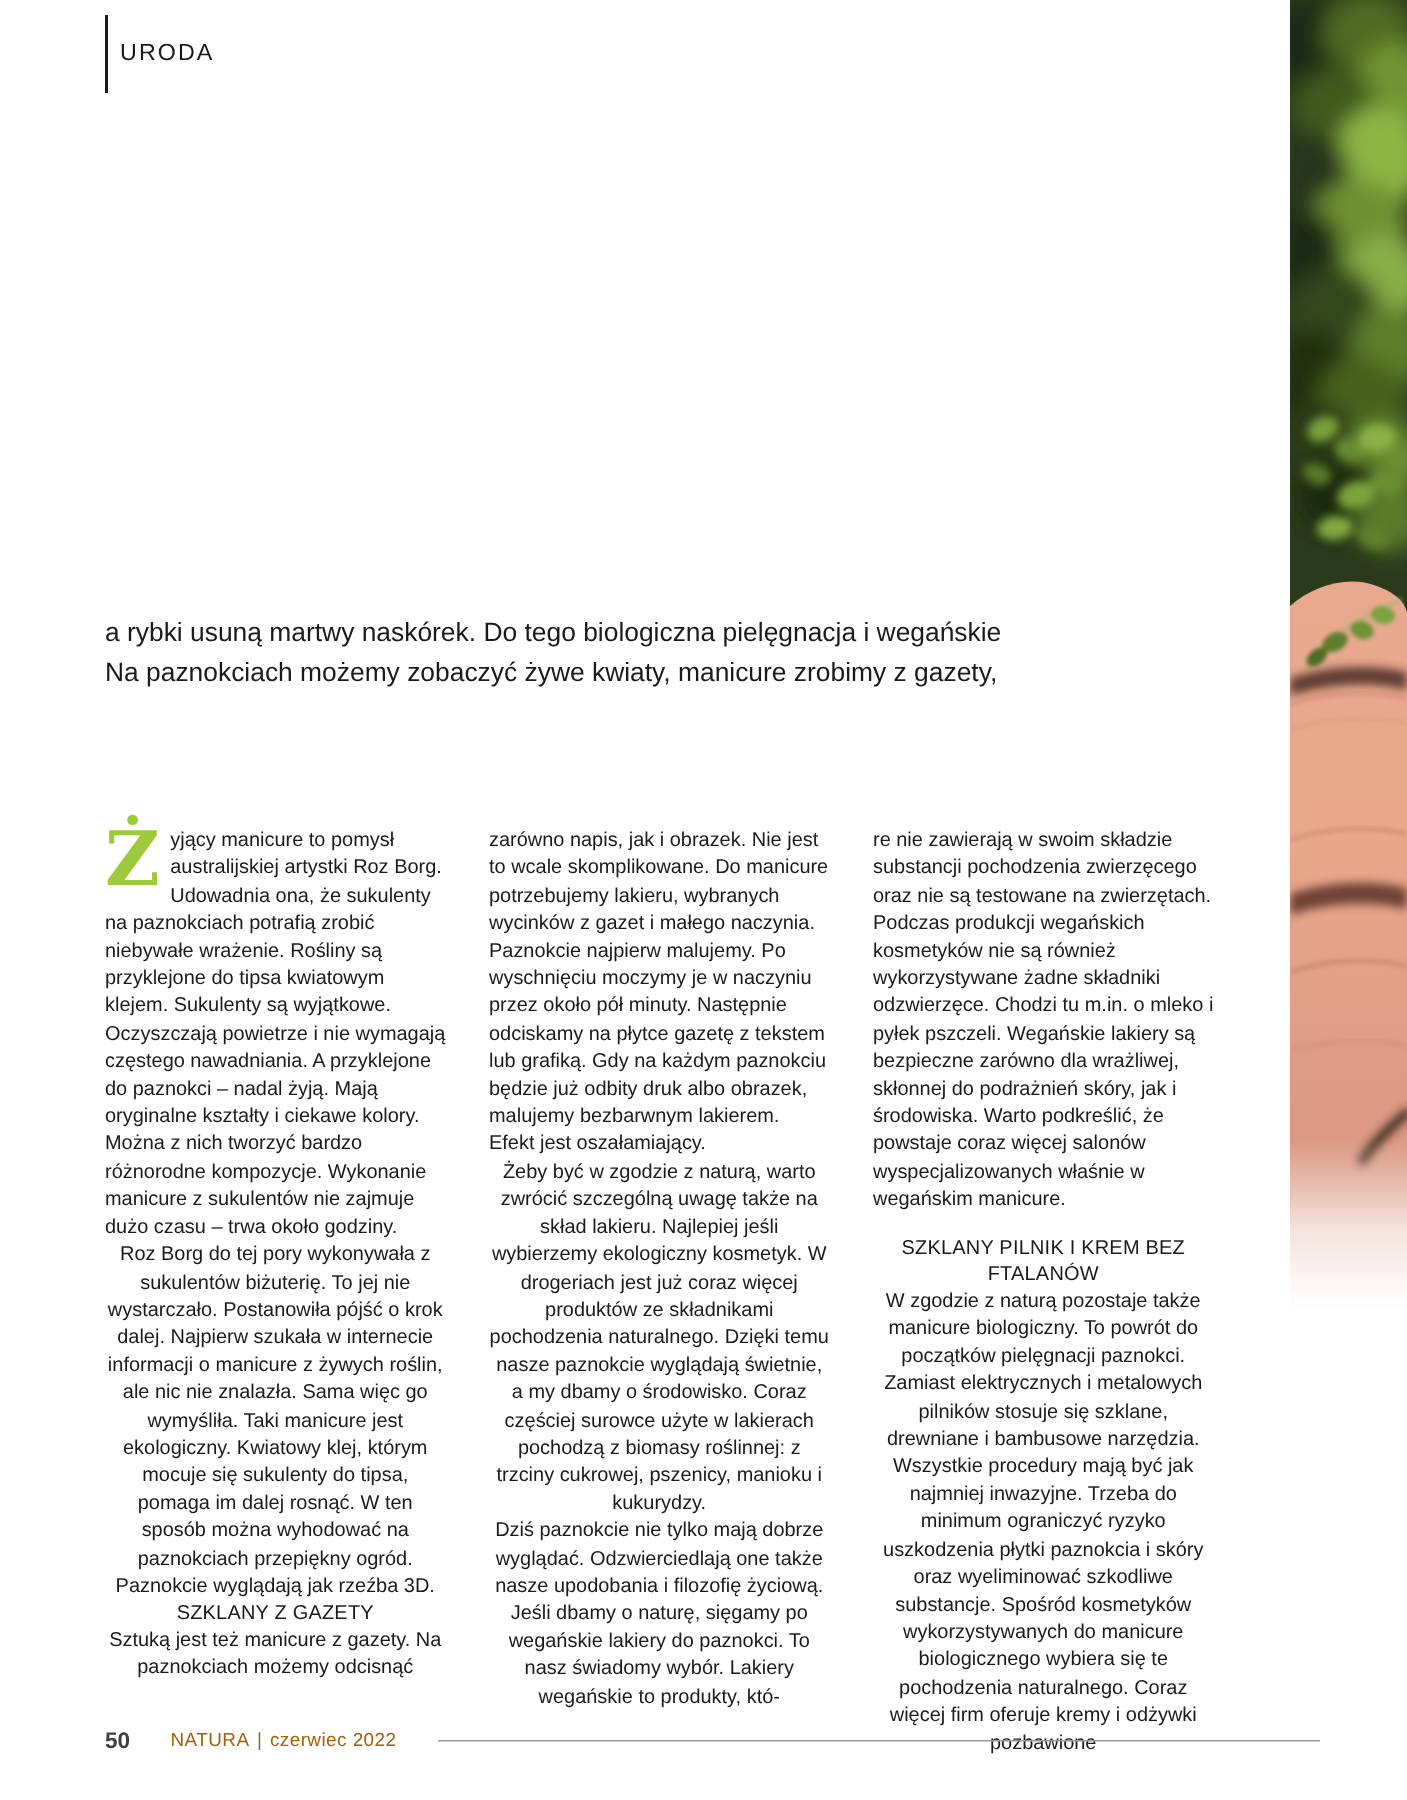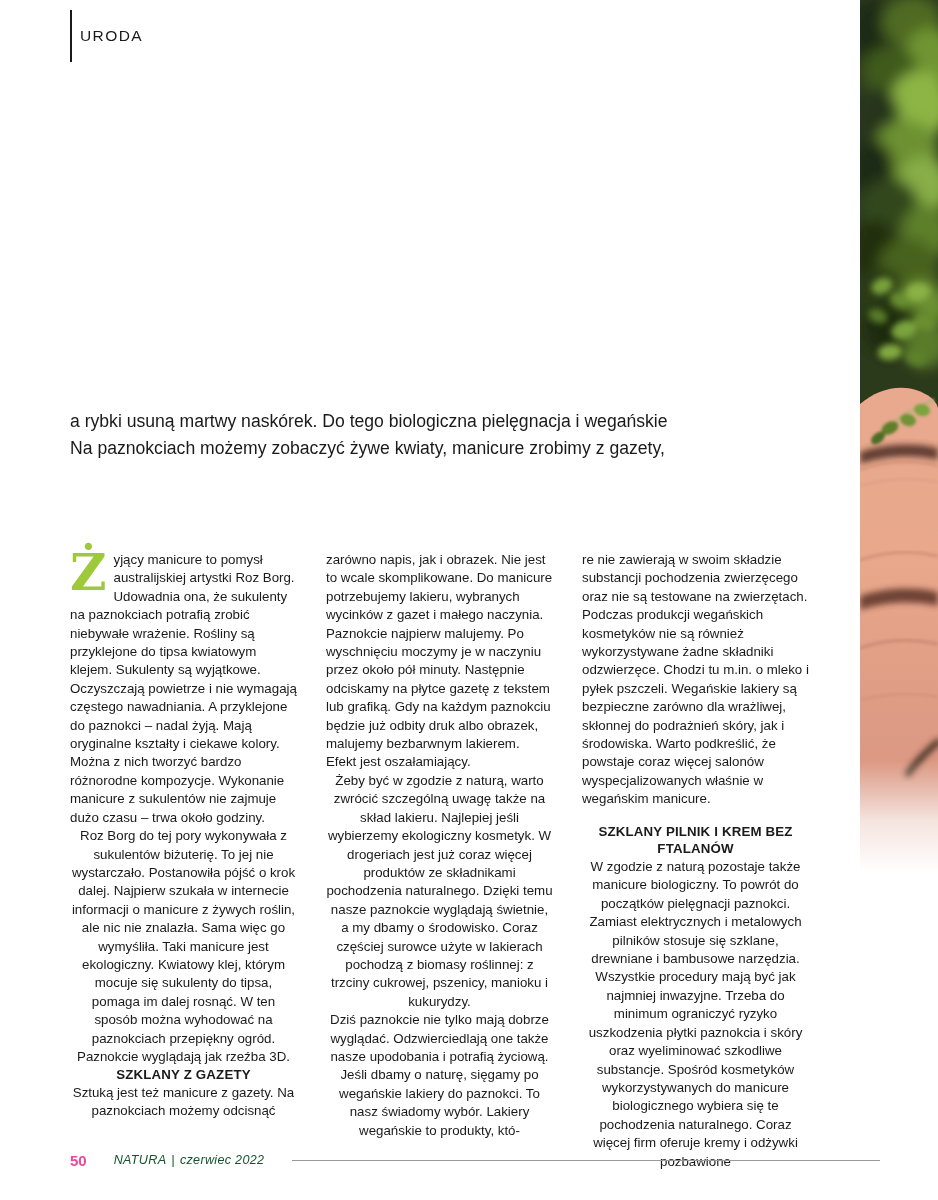--- a/index.html
+++ b/index.html
@@ -106,21 +106,21 @@
     float: left;
     font-family: "DejaVu Serif", serif;
     font-weight: 700;
     font-size: 50px;
     line-height: 0.84;
     color: #9ec93b;
     margin: 1px 7px 0 0;
   }
 
   .subhead {
-    font-weight: 700;
+    font-weight: 400;
     font-size: 13.3px;
     line-height: 1.33;
     letter-spacing: 0.15px;
     margin-top: 15px;
     margin-bottom: 1px;
   }
   .subhead.tight { margin-top: 14px; }
 
   
   .footer {
@@ -128,29 +128,28 @@
     left: 70px;
     top: 1151px;
     width: 810px;
     display: flex;
     align-items: center;
     height: 18px;
   }
   .folio {
     font-weight: 700;
     font-size: 15px;
-    color: #ec4899;
+    color: #404040;
     margin-right: 27px;
   }
   .footer-meta {
     font-size: 12.6px;
-    color: #14532d;
+    color: #a16207;
     letter-spacing: 0.3px;
     white-space: nowrap;
-    font-style: italic;
   }
   .footer-meta .sep { margin: 0 5px; }
   .footer-rule {
     margin-left: 28px;
     flex: 1 1 auto;
     height: 1px;
     background: #9a9a9a;
   }
 </style>
 </head>
@@ -263,21 +262,21 @@
     <div class="col">
       <p class="dropcap-para"><span class="dropcap">Ż</span><span>yjący manicure to pomysł australijskiej artystki Roz Borg. Udowadnia ona, że sukulenty na paznokciach potrafią zrobić niebywałe wrażenie. Rośliny są przyklejone do tipsa kwiatowym klejem. Sukulenty są wyjątkowe. Oczyszczają powietrze i nie wymagają częstego nawadniania. A przyklejone do paznokci – nadal żyją. Mają oryginalne kształty i ciekawe kolory. Można z nich tworzyć bardzo różnorodne kompozycje. Wykonanie manicure z sukulentów nie zajmuje dużo czasu – trwa około godziny.</span></p>
       <p>Roz Borg do tej pory wykonywała z sukulentów biżuterię. To jej nie wystarczało. Postanowiła pójść o krok dalej. Najpierw szukała w internecie informacji o manicure z żywych roślin, ale nic nie znalazła. Sama więc go wymyśliła. Taki manicure jest ekologiczny. Kwiatowy klej, którym mocuje się sukulenty do tipsa, pomaga im dalej rosnąć. W ten sposób można wyhodować na paznokciach przepiękny ogród. Paznokcie wyglądają jak rzeźba 3D.</p>
       <p class="subhead">SZKLANY Z GAZETY</p>
       <p>Sztuką jest też manicure z gazety. Na paznokciach możemy odcisnąć</p>
     </div>
 
     <div class="col">
       <p>zarówno napis, jak i obrazek. Nie jest to wcale skomplikowane. Do manicure potrzebujemy lakieru, wybranych wycinków z gazet i małego naczynia. Paznokcie najpierw malujemy. Po wyschnięciu moczymy je w naczyniu przez około pół minuty. Następnie odciskamy na płytce gazetę z tekstem lub grafiką. Gdy na każdym paznokciu będzie już odbity druk albo obrazek, malujemy bezbarwnym lakierem. Efekt jest oszałamiający.</p>
       <p>Żeby być w zgodzie z naturą, warto zwrócić szczególną uwagę także na skład lakieru. Najlepiej jeśli wybierzemy ekologiczny kosmetyk. W drogeriach jest już coraz więcej produktów ze składnikami pochodzenia naturalnego. Dzięki temu nasze paznokcie wyglądają świetnie, a my dbamy o środowisko. Coraz częściej surowce użyte w lakierach pochodzą z biomasy roślinnej: z trzciny cukrowej, pszenicy, manioku i kukurydzy.</p>
-      <p>Dziś paznokcie nie tylko mają dobrze wyglądać. Odzwierciedlają one także nasze upodobania i potrafią życiową. Jeśli dbamy o naturę, sięgamy po wegańskie lakiery do paznokci. To nasz świadomy wybór. Lakiery wegańskie to produkty, któ-</p>
+      <p>Dziś paznokcie nie tylko mają dobrze wyglądać. Odzwierciedlają one także nasze upodobania i filozofię życiową. Jeśli dbamy o naturę, sięgamy po wegańskie lakiery do paznokci. To nasz świadomy wybór. Lakiery wegańskie to produkty, któ-</p>
     </div>
 
     <div class="col">
       <p>re nie zawierają w swoim składzie substancji pochodzenia zwierzęcego oraz nie są testowane na zwierzętach. Podczas produkcji wegańskich kosmetyków nie są również wykorzystywane żadne składniki odzwierzęce. Chodzi tu m.in. o mleko i pyłek pszczeli. Wegańskie lakiery są bezpieczne zarówno dla wrażliwej, skłonnej do podrażnień skóry, jak i środowiska. Warto podkreślić, że powstaje coraz więcej salonów wyspecjalizowanych właśnie w wegańskim manicure.</p>
       <p class="subhead tight">SZKLANY PILNIK I KREM BEZ FTALANÓW</p>
       <p>W zgodzie z naturą pozostaje także manicure biologiczny. To powrót do początków pielęgnacji paznokci. Zamiast elektrycznych i metalowych pilników stosuje się szklane, drewniane i bambusowe narzędzia. Wszystkie procedury mają być jak najmniej inwazyjne. Trzeba do minimum ograniczyć ryzyko uszkodzenia płytki paznokcia i skóry oraz wyeliminować szkodliwe substancje. Spośród kosmetyków wykorzystywanych do manicure biologicznego wybiera się te pochodzenia naturalnego. Coraz więcej firm oferuje kremy i odżywki pozbawione</p>
     </div>
 
   </div>
 

